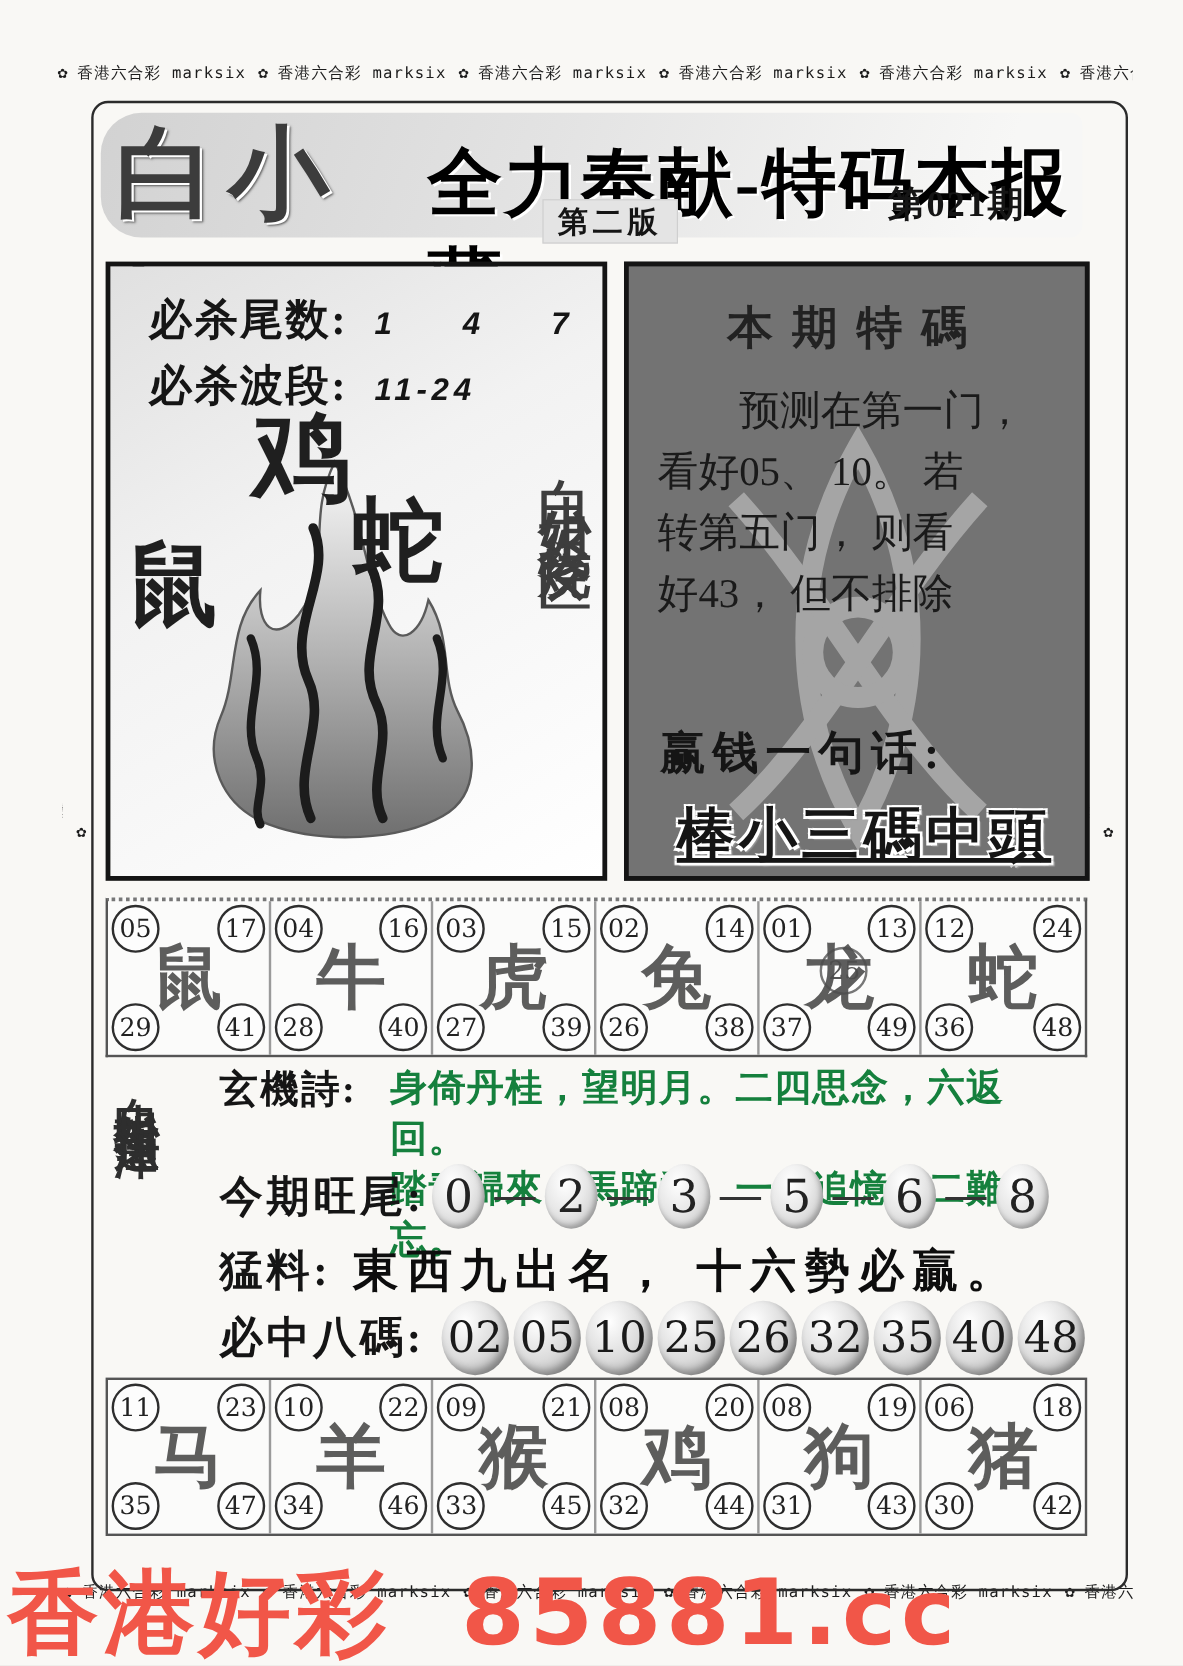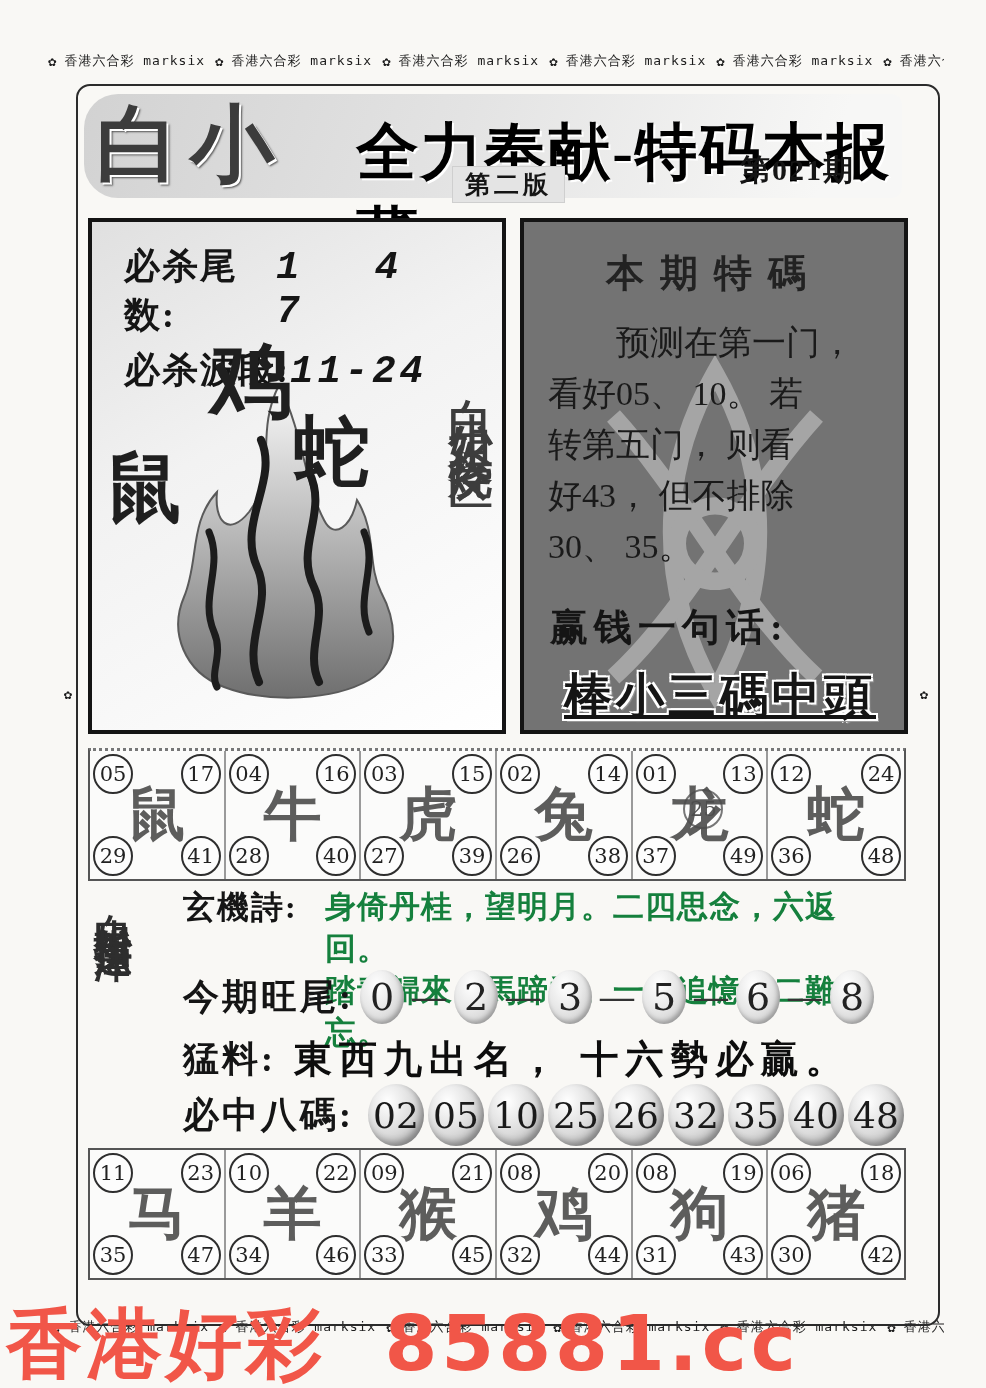--- a/index.html
+++ b/index.html
@@ -32,23 +32,23 @@
   .head-title{font-size:62px;font-weight:bold;color:#000;letter-spacing:2px;margin-left:6px;
               text-shadow:2px 2px 0 #fff;}
   .issue{position:absolute;left:740px;top:150px;font-size:30px;font-weight:bold;letter-spacing:2px;}
   .edition{position:absolute;left:452px;top:166px;background:#e4e4e4;border:1px solid #cfcfcf;
            padding:1px 12px;font-size:25px;font-weight:bold;letter-spacing:4px;}
 
   
   .kill-box{position:absolute;left:88px;top:218px;width:410px;height:508px;border:4px solid #141414;
             background:linear-gradient(150deg,#e0e0e0 0%,#f2f2f2 40%,#ffffff 100%);}
   .kill-lines{position:absolute;left:32px;top:20px;}
-  .kill-row{display:flex;align-items:baseline;gap:0;margin-bottom:6px;}
+  .kill-row{display:flex;align-items:baseline;gap:22px;margin-bottom:6px;}
   .kill-label{font-size:36px;font-weight:bold;letter-spacing:2px;}
-  .kill-value{font-size:39px;font-weight:bold;font-style:italic;font-family:Liberation Mono, monospace;}
+  .kill-value{font-size:26px;font-weight:bold;font-style:italic;font-family:Liberation Sans, sans-serif;text-align:right;}
   .sp-wide{letter-spacing:26px;}
   .sp-tight{letter-spacing:4px;}
   .zchar{position:absolute;font-weight:bold;color:#1f1f1f;line-height:1;}
   .zchar-top{left:118px;top:118px;font-size:82px;}
   .zchar-left{left:14px;top:228px;font-size:76px;}
   .zchar-right{left:202px;top:192px;font-size:76px;}
   .flame{position:absolute;left:34px;top:158px;width:306px;height:336px;}
   .kill-side-text{position:absolute;right:10px;top:142px;writing-mode:vertical-rl;text-orientation:upright;
                   font-size:44px;font-weight:bold;color:#3d3d3d;letter-spacing:14px;line-height:1;}
 
@@ -238,21 +238,20 @@
         <path d="M170,40 C120,95 80,175 30,220"></path>
         <circle cx="100" cy="128" r="26"></circle>
       </g>
     </svg>
     <div class="special-title">本期特碼</div>
     <div class="special-body">
       <div class="indent">预测在第一门，</div>
       <div>看好05、 10。 若</div>
       <div>转第五门， 则看</div>
       <div>好43， 但不排除</div>
-      <div>30、 35。</div>
     </div>
     <div class="slogan-label">赢钱一句话:</div>
     <div class="slogan">棒小三碼中頭彩</div>
   </div>
 
   <div class="ztable ztable-top">
     <div class="zcell">
       <span class="znum tl">05</span>
       <span class="znum tr">17</span>
       <span class="zglyph">鼠</span>

